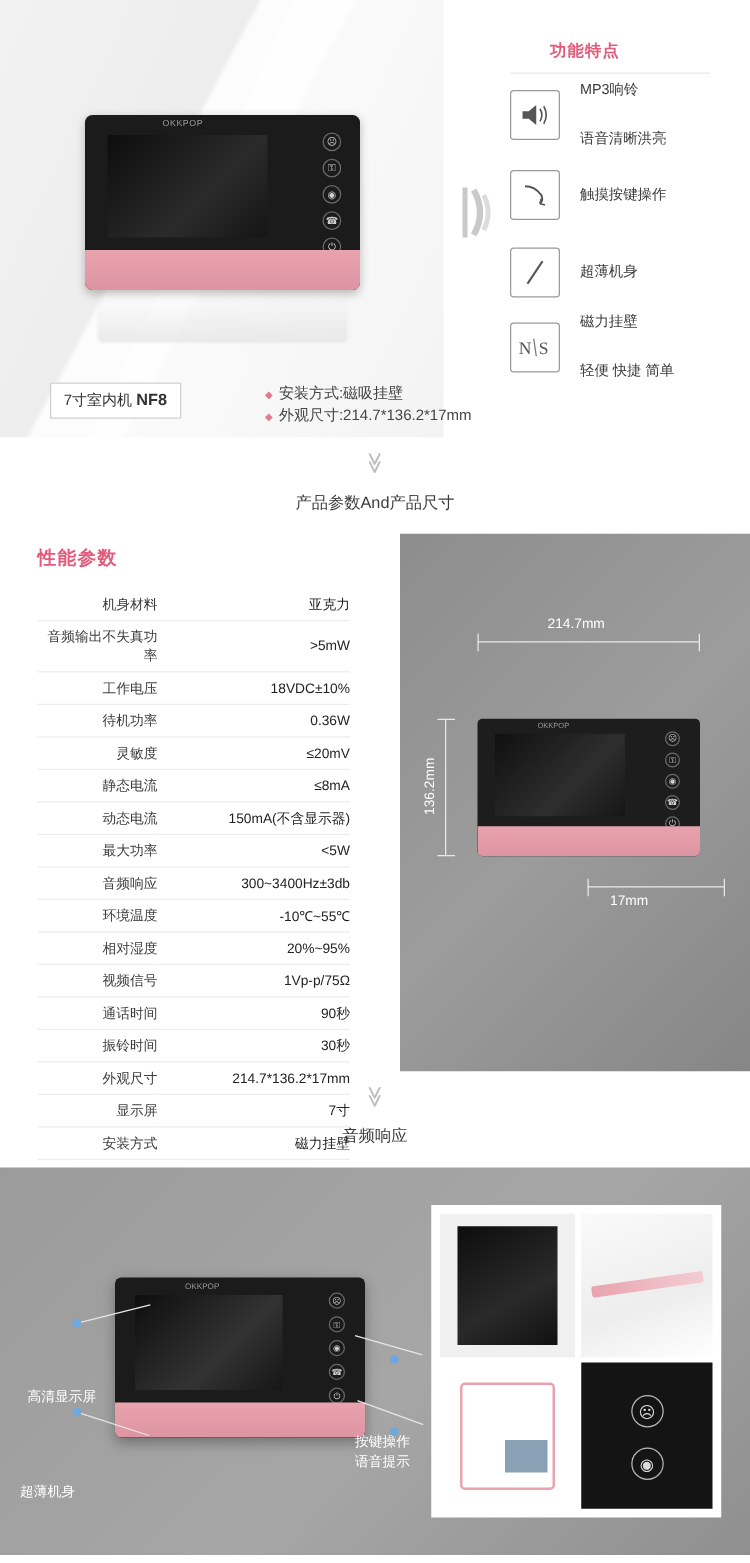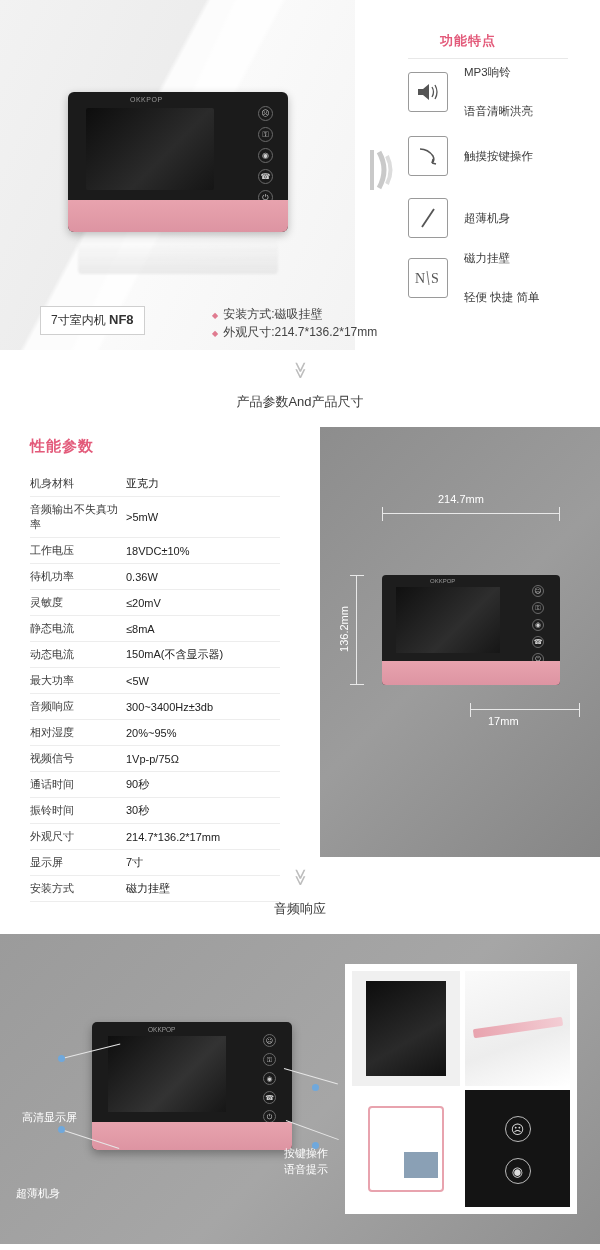--- a/index.html
+++ b/index.html
@@ -98,21 +98,21 @@
 
   
   .divider { width:600px; text-align:center; padding:18px 0 6px; background:#fff;}
   .chev { color:#bdbdbd; font-size:17px; line-height:9px; letter-spacing:4px;}
   .div-label { font-size:13px; color:#3b3b3b; padding-top:10px; padding-bottom:16px; text-align:center; background:#fff;}
 
   
   .specsec { position:relative; width:600px; height:430px; background:#fff;}
   .spec-left { position:absolute; left:0; top:0; width:320px; height:430px; background:#fff; }
   .spec-title { position:absolute; left:30px; top:10px; font-size:15px; color:#e35a7a; font-weight:bold; letter-spacing:1px;}
-  table.spec { position:absolute; left:30px; top:44px; width:250px; border-collapse:collapse; }
+  table.spec { position:absolute; left:30px; top:44px; width:250px; border-collapse:collapse;text-align:right; }
   table.spec td { font-size:11px; color:#3c3c3c; padding:5px 0 5px 0; border-bottom:1px solid #ededed;}
   table.spec td.k { width:96px; }
   table.spec td.v { color:#222; }
   .spec-right { position:absolute; left:320px; top:0; width:280px; height:430px;
     background:linear-gradient(135deg,#8d8d8d 0%,#9c9c9c 50%,#868686 100%); }
   .dim-monitor{ position:absolute; left:62px; top:148px; width:178px; height:110px; background:#1d1d1d; border-radius:4px; overflow:hidden;}
   .dim-monitor .screen{position:absolute;left:14px;top:12px;width:104px;height:66px;background:linear-gradient(135deg,#101010,#2e2e2e 60%,#161616);}
   .dim-monitor .base{position:absolute;left:0;bottom:0;width:100%;height:24px;background:linear-gradient(180deg,#e8a3ae,#dd94a2);}
   .dim-monitor .brand{position:absolute;left:48px;top:3px;font-size:6px;color:#9a9a9a;}
   .dim-monitor .btn-col{right:10px;top:10px;}
@@ -282,20 +282,24 @@
           </tr>
         <tr>
             <td class="k">最大功率</td>
             <td class="v">&lt;5W</td>
           </tr>
         <tr>
             <td class="k">音频响应</td>
             <td class="v">300~3400Hz±3db</td>
           </tr>
         <tr>
+            <td class="k">环境温度</td>
+            <td class="v">-10℃~55℃</td>
+          </tr>
+        <tr>
             <td class="k">相对湿度</td>
             <td class="v">20%~95%</td>
           </tr>
         <tr>
             <td class="k">视频信号</td>
             <td class="v">1Vp-p/75Ω</td>
           </tr>
         <tr>
             <td class="k">通话时间</td>
             <td class="v">90秒</td>

